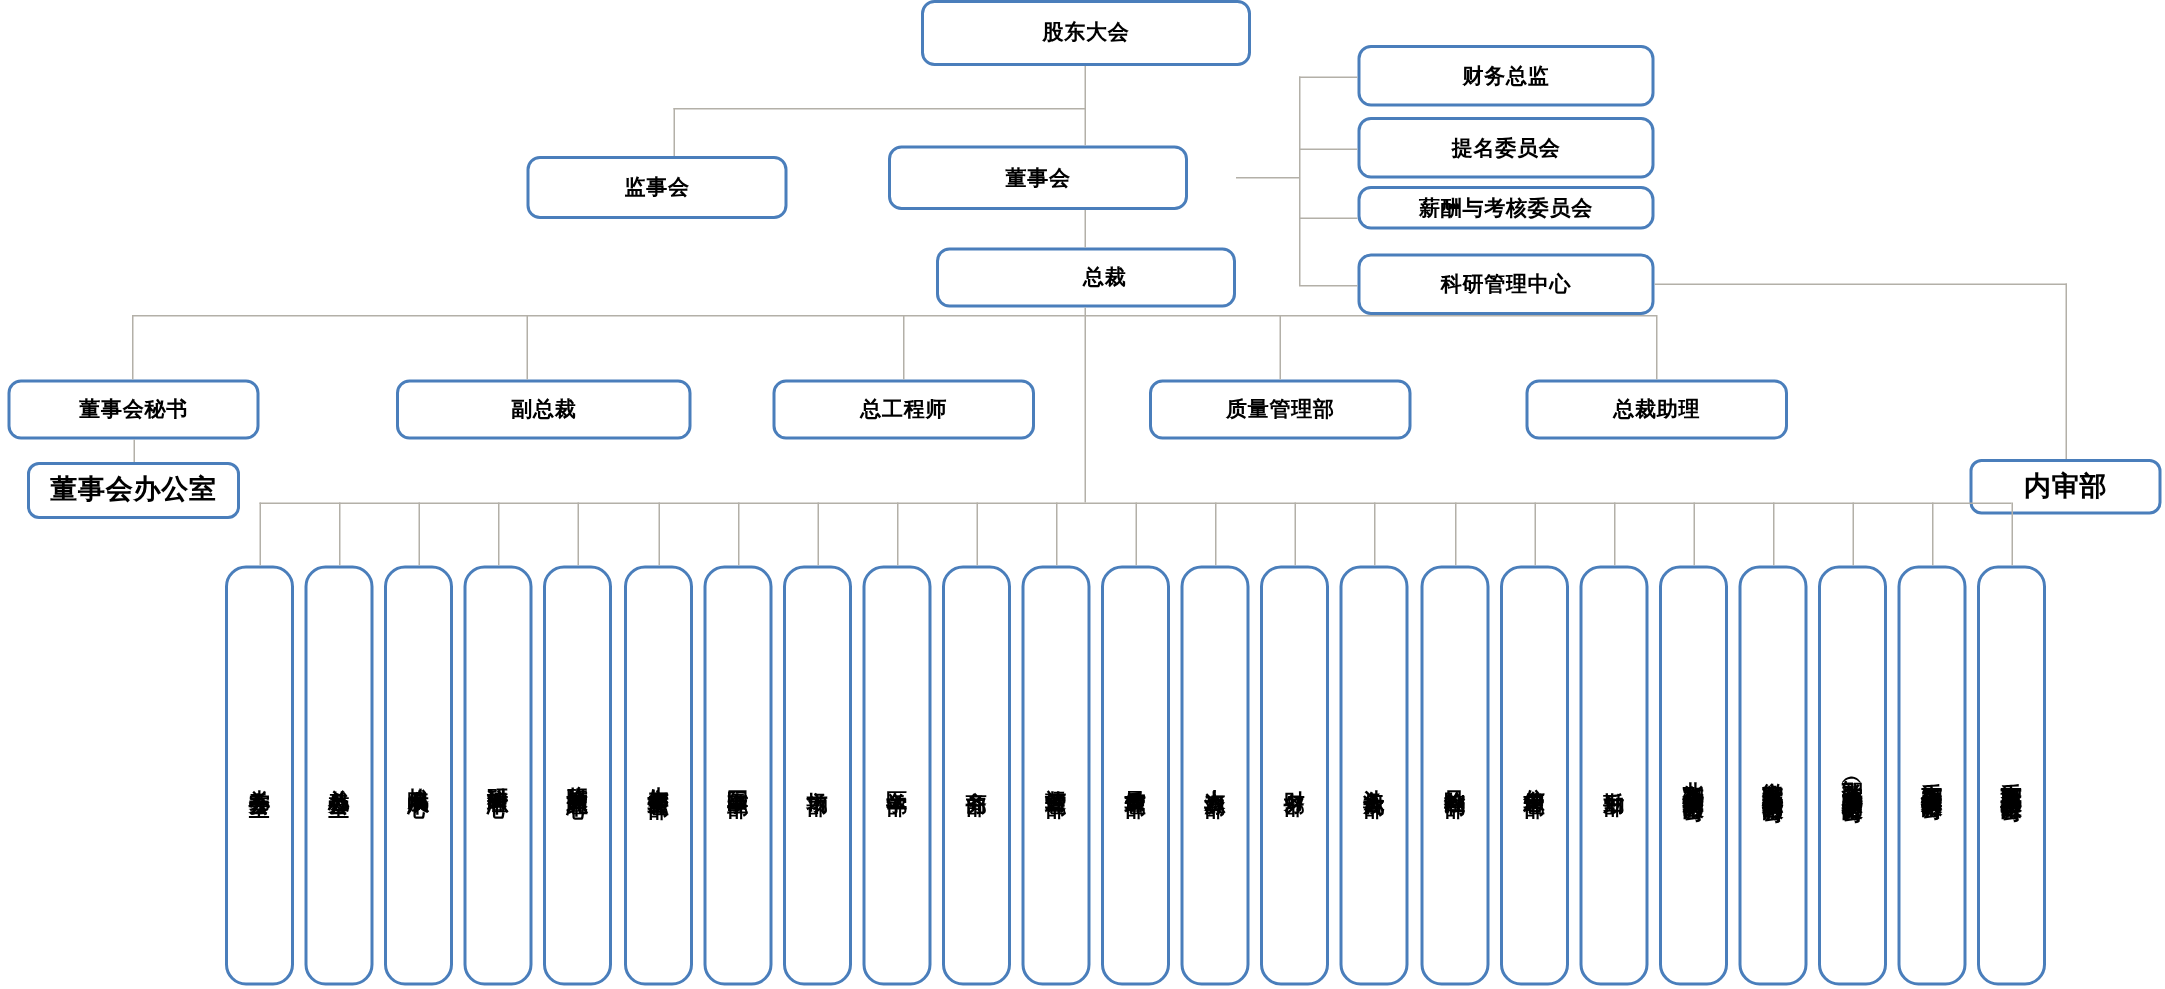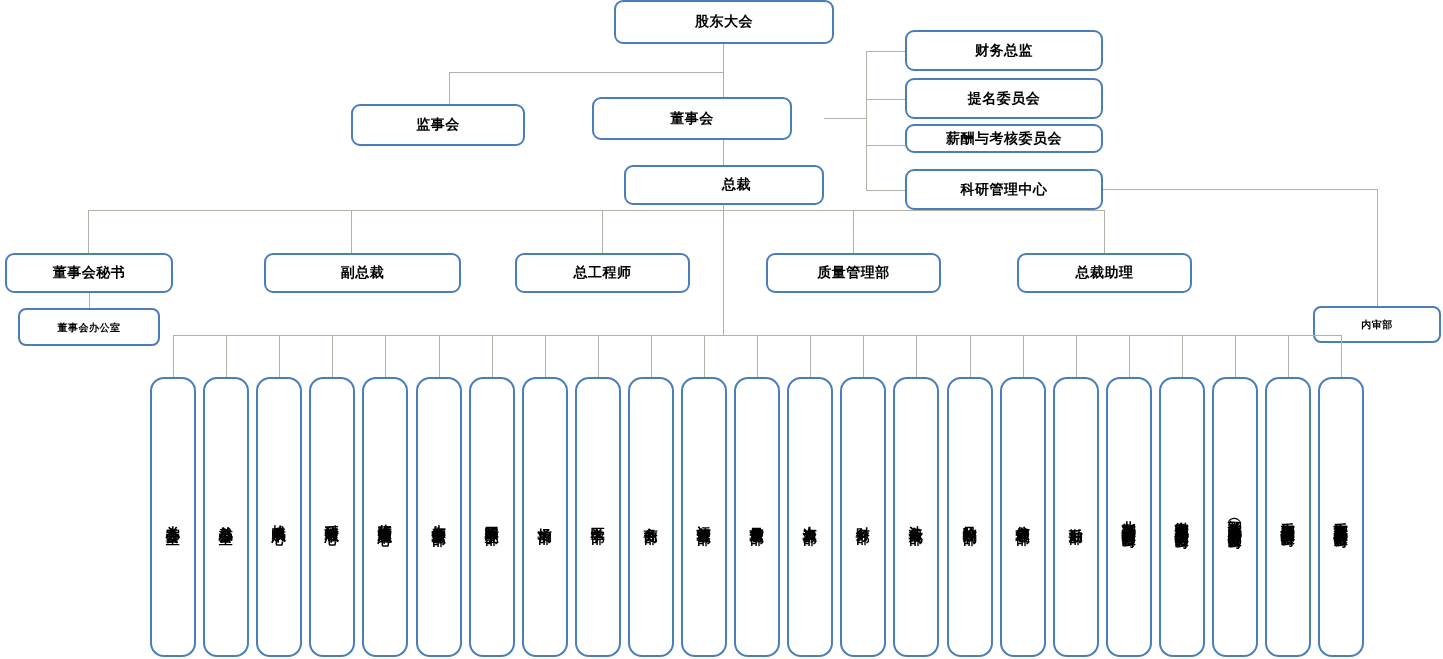--- a/index.html
+++ b/index.html
@@ -38,21 +38,21 @@
     align-items: center;
     justify-content: center;
     text-align: left;
     letter-spacing: 0.5px;
   }
   .node.h-node {
     font-size: 14px;
     line-height: 1.1;
   }
   .node.small {
-    font-size: 10px;
+    font-size: 18px;
     border-radius: 8px;
   }
   
   .node.v-node {
     width: 46px;
     height: 280px;
     border-radius: 14px;
     font-size: 14px;
     line-height: 1.05;
     writing-mode: vertical-rl;

